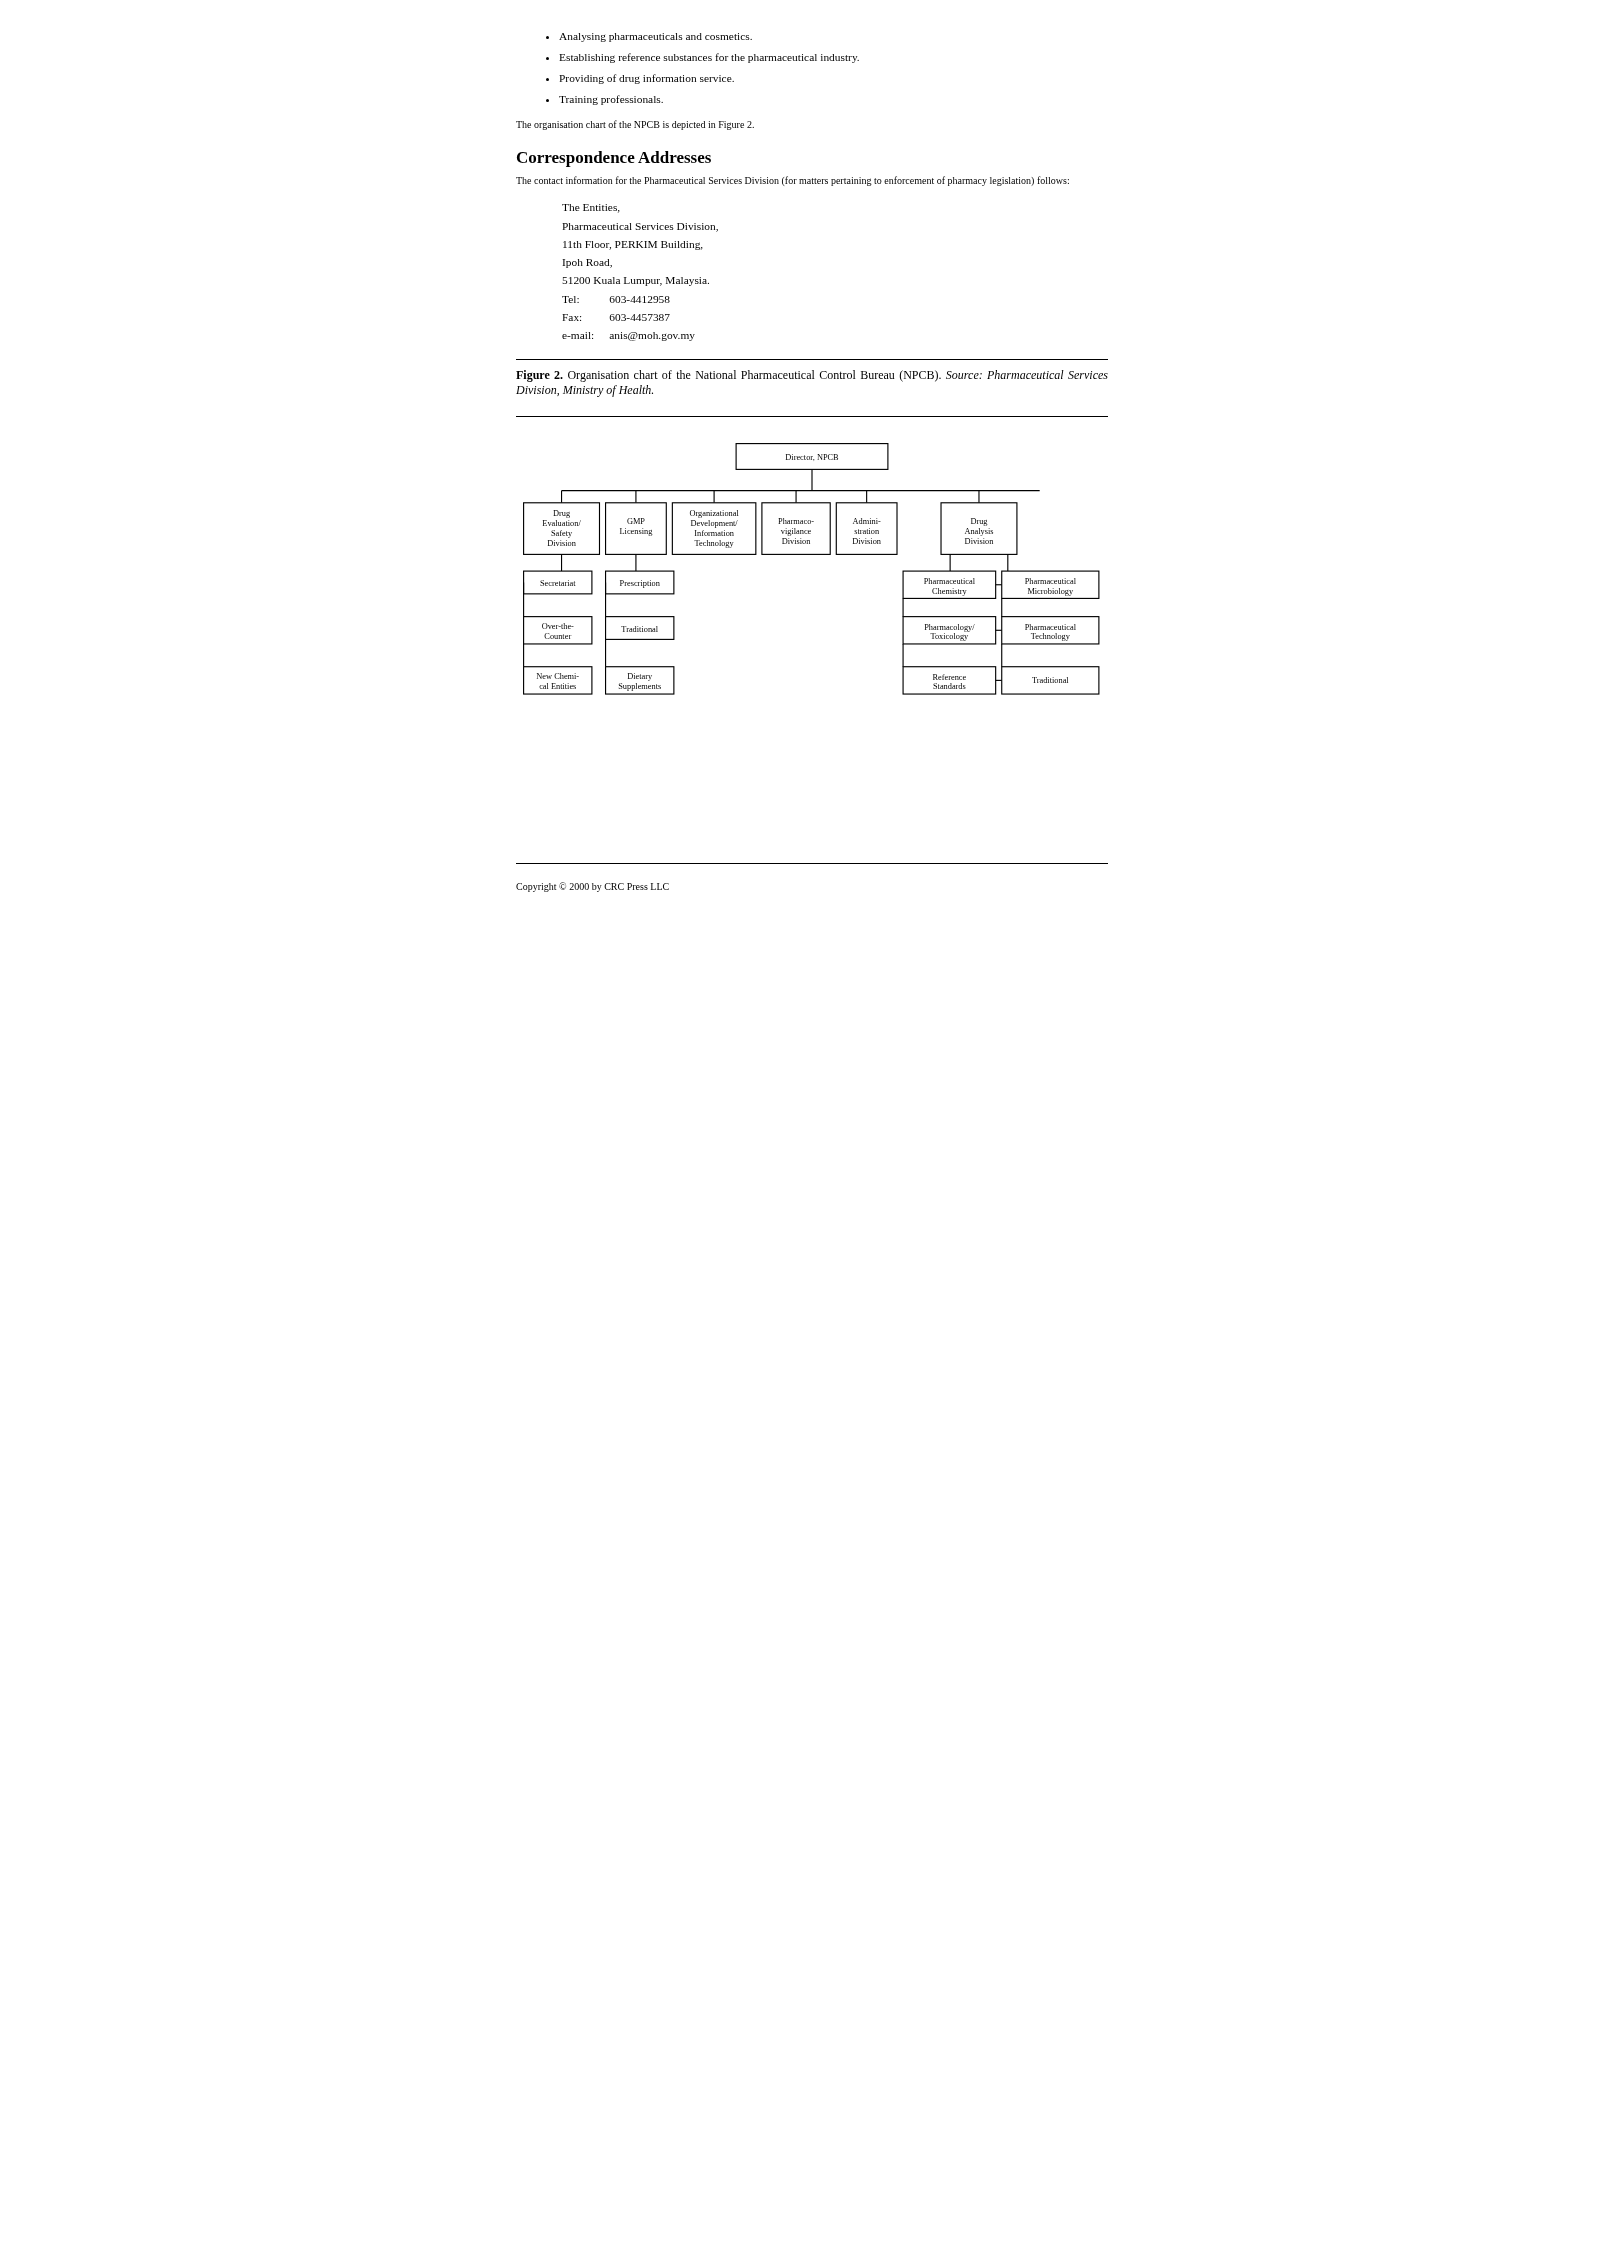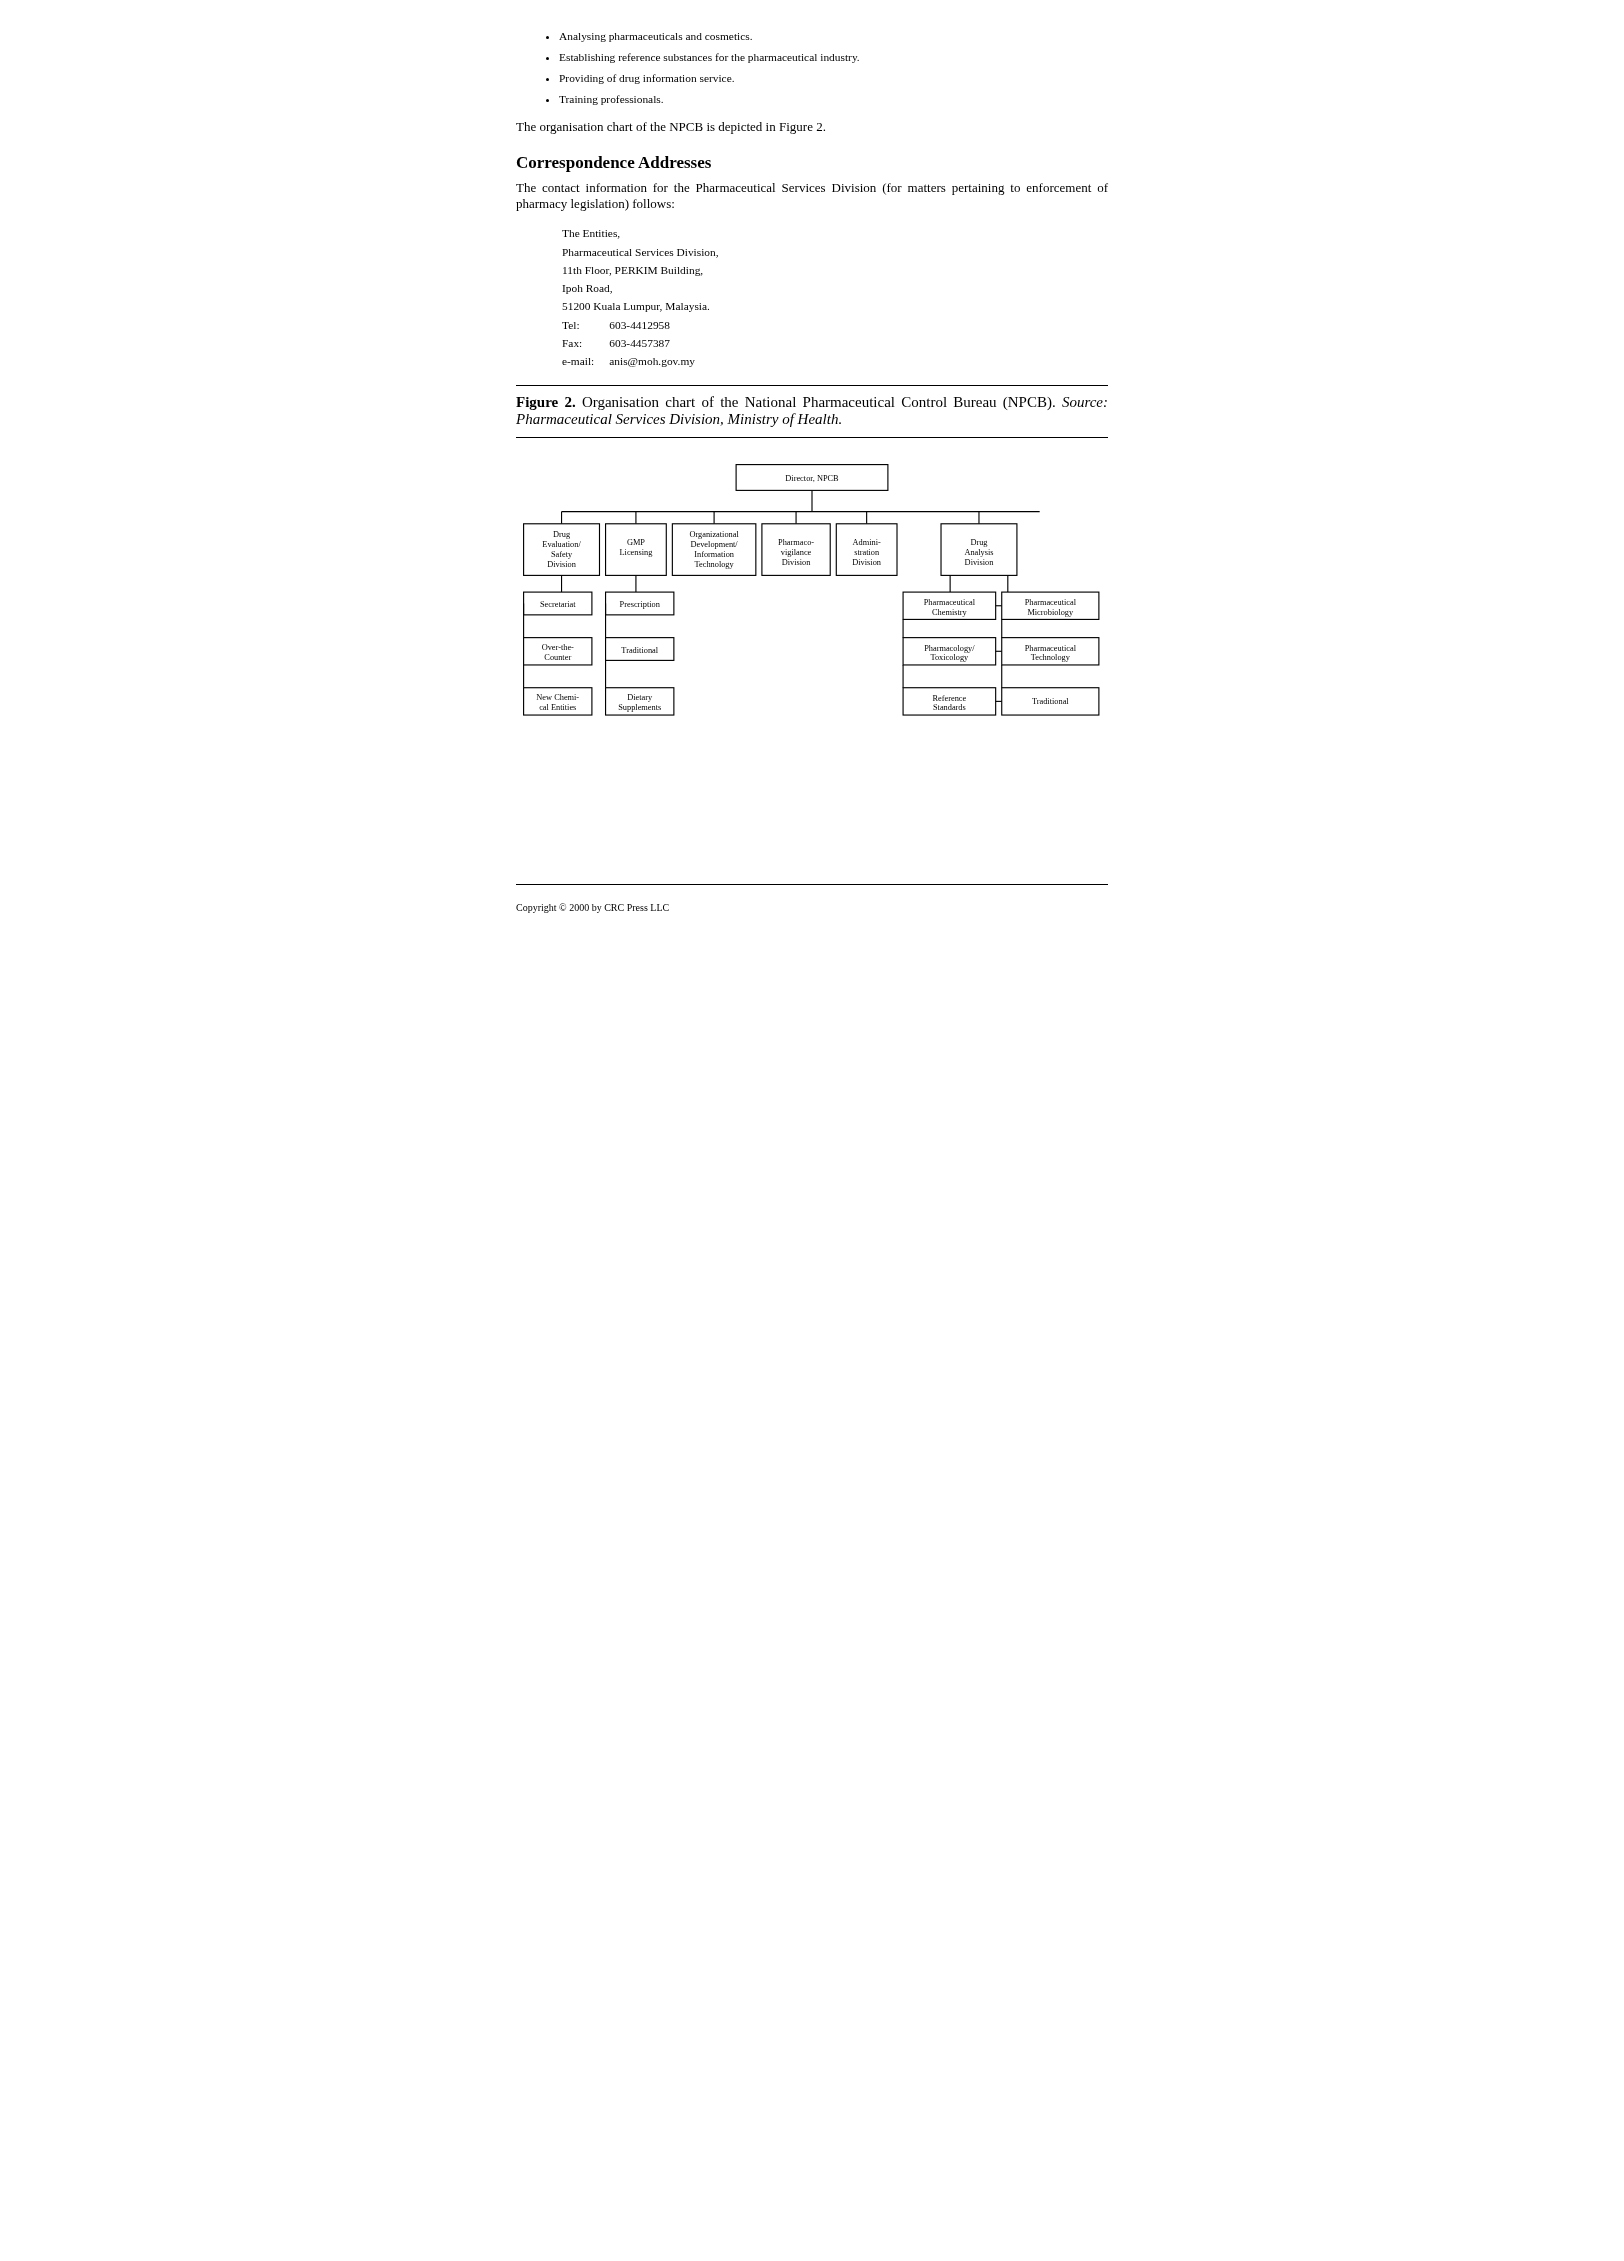--- a/index.html
+++ b/index.html
@@ -16,21 +16,21 @@
       list-style: disc;
       margin-left: 43px;
       margin-bottom: 13.7px;
     }
     .bullet-list li {
       margin-bottom: 9px;
       font-size: 11.4px;
     }
     .para {
       margin-bottom: 12px;
-      font-size: 13px;
+      font-size: 10px;
       text-align: justify;
     }
     .section-heading {
       font-weight: bold;
       font-size: 17px;
       margin-bottom: 7.6px;
       margin-top: 18px;
     }
     .address-block {
       margin-left: 46px;
@@ -57,22 +57,22 @@
       border: none;
       border-top: 1.5px solid #000;
       margin: 15px 0 7.6px 0;
     }
     hr.thin {
       border: none;
       border-top: 0.8px solid #000;
       margin: 7.6px 0 12px 0;
     }
     .figure-caption {
-      font-size: 15px;
-      margin-bottom: 9px;
+      font-size: 12px;
+      margin-bottom: 18px;
       text-align: justify;
     }
     .figure-caption .fig-label {
       font-weight: bold;
     }
     
     .org-chart-container {
       width: 100%;
       overflow-x: auto;
       padding: 7.6px 0 15px 0;

